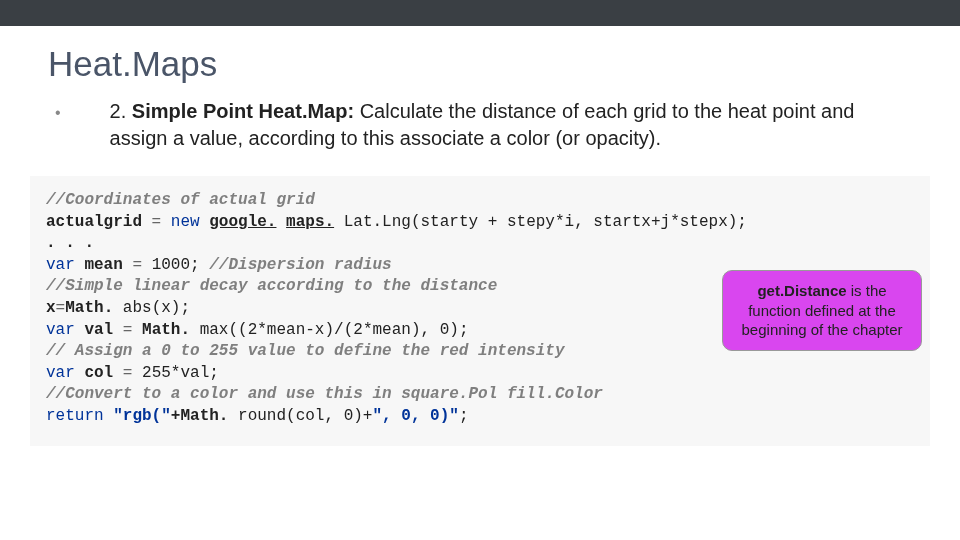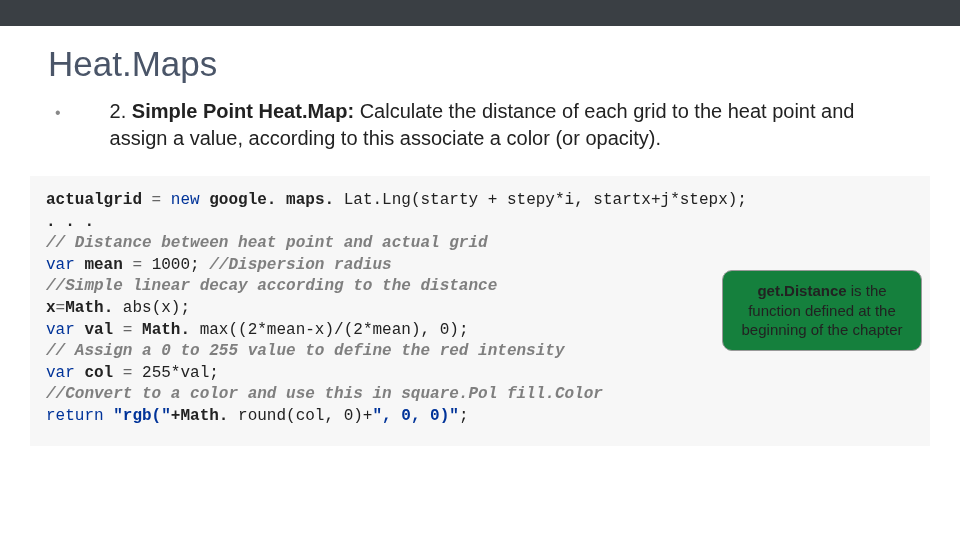--- a/index.html
+++ b/index.html
@@ -46,27 +46,27 @@
     color: #222;
     position: relative;
   }
   .code-block .line { white-space: pre; }
   .c-comment { color: #7f7f7f; font-style: italic; font-weight: bold; }
   .c-kw { color: #003399; font-weight: normal; }
   .c-ident { color: #222; font-weight: bold; }
   .c-op { color: #666; }
   .c-call { color: #222; }
   .c-str { color: #003399; font-weight: bold; }
-  .underlined { }
+  .underlined { text-decoration: underline; }
   .callout {
     position: absolute;
     right: 38px;
     top: 270px;
     width: 200px;
-    background: #15803d;
+    background: #d946ef;
     border: 1px solid #999;
     border-radius: 10px;
     padding: 10px 8px;
     font-size: 15px;
     text-align: center;
     color: #222;
     line-height: 1.3;
   }
 </style>
 </head>
@@ -79,23 +79,23 @@
 <div class="bullet-row">
   <span class="bullet-dot">•</span>
   <span class="bullet-text">
     <span>2.</span>
     <b>Simple Point Heat.Map:</b>
     <span>Calculate the distance of each grid to the heat point and assign a value, according to this associate a color (or opacity).</span>
   </span>
 </div>
 
 <div class="code-block">
+  <div class="line"><span class="c-comment">//Coordinates of actual grid</span></div>
   <div class="line"><span class="c-ident">actualgrid</span><span class="c-op"> = </span><span class="c-kw">new</span><span> </span><span class="c-ident underlined">google.</span><span> </span><span class="c-ident underlined">maps.</span><span class="c-call"> Lat.Lng(starty + stepy*i, startx+j*stepx);</span></div>
   <div class="line"><span class="c-ident">. . .</span></div>
-  <div class="line"><span class="c-comment">// Distance between heat point and actual grid</span></div>
   <div class="line"><span class="c-kw">var</span><span class="c-ident"> mean </span><span class="c-op">=</span><span class="c-call"> 1000; </span><span class="c-comment">//Dispersion radius</span></div>
   <div class="line"><span class="c-comment">//Simple linear decay according to the distance</span></div>
   <div class="line"><span class="c-ident">x</span><span class="c-op">=</span><span class="c-ident">Math.</span><span class="c-call"> abs(x);</span></div>
   <div class="line"><span class="c-kw">var</span><span class="c-ident"> val </span><span class="c-op">=</span><span class="c-ident"> Math.</span><span class="c-call"> max((2*mean-x)/(2*mean), 0);</span></div>
   <div class="line"><span class="c-comment">// Assign a 0 to 255 value to define the red intensity</span></div>
   <div class="line"><span class="c-kw">var</span><span class="c-ident"> col </span><span class="c-op">=</span><span class="c-call"> 255*val;</span></div>
   <div class="line"><span class="c-comment">//Convert to a color and use this in square.Pol fill.Color</span></div>
   <div class="line"><span class="c-kw">return</span><span class="c-str"> "rgb("</span><span class="c-ident">+Math.</span><span class="c-call"> round(col, 0)+</span><span class="c-str">", 0, 0)"</span><span class="c-call">;</span></div>
 </div>
 

